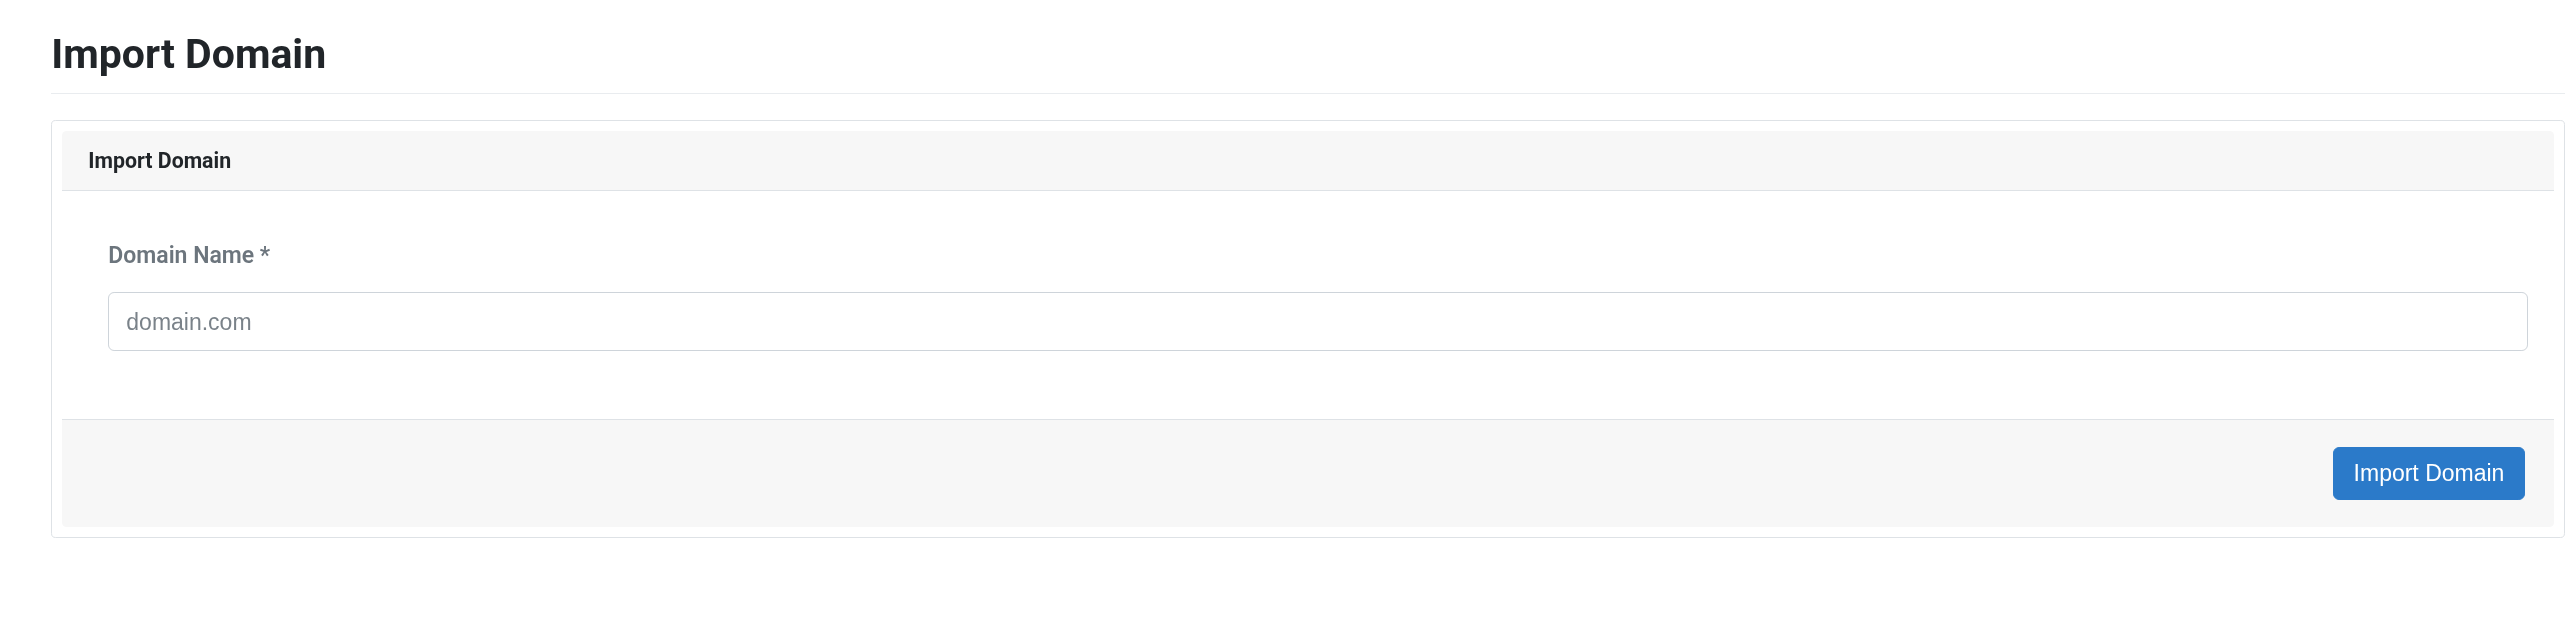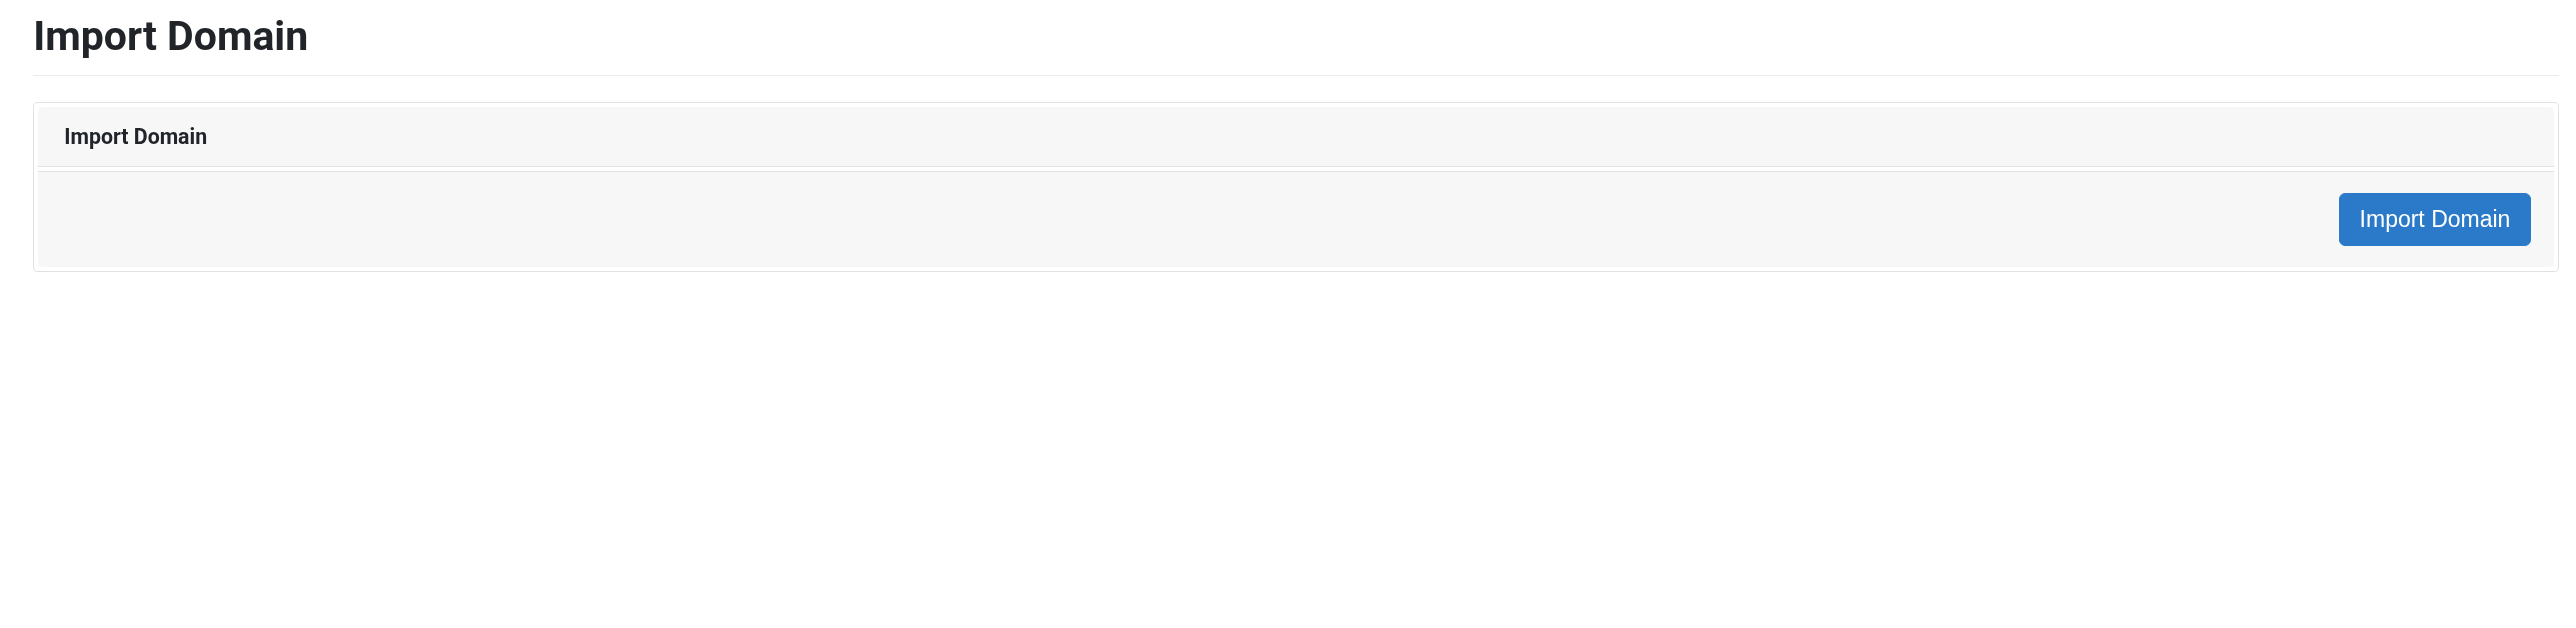--- a/index.html
+++ b/index.html
@@ -1,17 +1,17 @@
 <!DOCTYPE html>
 <html style="font-size:12.2px"><head>
   <meta charset="utf-8">
   <style>
     * {
       box-sizing: border-box;
-      margin: 4px;
+      margin: 10px;
       padding: 0;
     }
     body {
       font-family: -apple-system, BlinkMacSystemFont, "Segoe UI", Roboto, "Helvetica Neue", Arial, sans-serif;
       background: #ffffff;
       padding: 0 21.3px 21.3px 21.3px;
       width: 2576px;
     }
     .page-title {
       font-size: 41px;
@@ -81,18 +81,24 @@
     }
   </style>
 </head>
 <body>
 
 <h1 class="page-title">Import Domain</h1>
 
 <div class="panel">
   <div class="panel-header">Import Domain</div>
 
+  <div class="panel-body">
+    <div class="form-group">
+      <label class="form-label">Domain Name *</label>
+      <input type="text" class="form-control" placeholder="domain.com" style="">
+    </div>
+  </div>
 
   <div class="panel-footer">
     <button class="btn-primary">Import Domain</button>
   </div>
 </div>
 
 
 </body></html>

